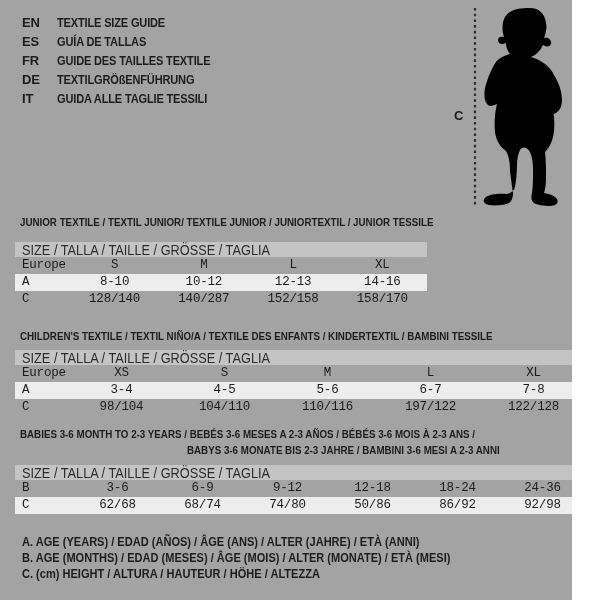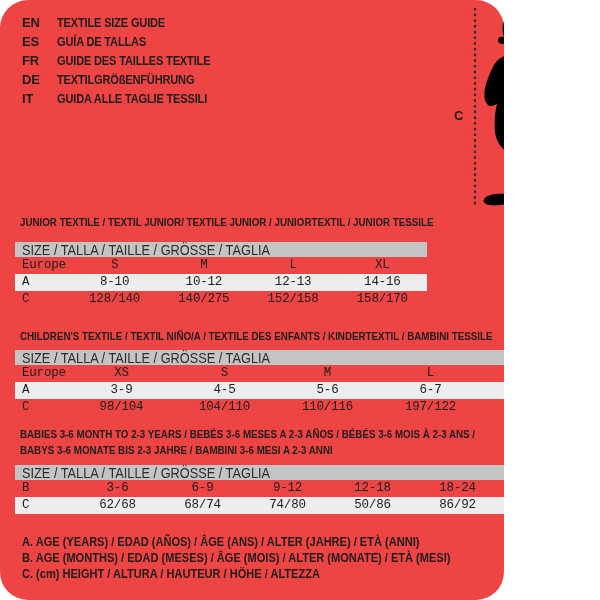--- a/index.html
+++ b/index.html
@@ -3,35 +3,35 @@
 <meta charset="utf-8">
 <style>
   :root{
     --text:#1c1c1c;
     --header-bg:#c4c4c4;
     --alt-bg:#ededed;
     --ink:#000000;
   }
   html,body{margin:0;padding:0;background:#fff;}
   .page{
-    position:relative;width:504px;height:600px;background:#ef4444;
+    position:relative;width:572px;height:600px;background:#a3a3a3;
     font-family:"Liberation Sans","DejaVu Sans",sans-serif;
-    color:var(--text);overflow:hidden;border-radius:28px;
+    color:var(--text);overflow:hidden;
   }
   .cond{display:inline-block;transform:scaleX(0.85);transform-origin:0 50%;white-space:nowrap;}
   
   .lang-list{position:absolute;left:22px;top:13px;}
   .lang-row{display:flex;height:19px;align-items:center;}
   .lang-code{width:35px;font-size:13px;font-weight:bold;letter-spacing:-0.2px;}
   .lang-label{font-size:13px;font-weight:bold;letter-spacing:-0.2px;}
   
   .figure{position:absolute;left:440px;top:0px;}
   
   .tbl-title{position:absolute;left:20px;font-size:11.5px;font-weight:bold;line-height:15px;white-space:nowrap;}
-  .two-line{line-height:15.5px;}
+  .two-line{line-height:15.5px;text-align:right;}
   
   .tbl{position:absolute;left:15px;}
   .thead{height:15px;background:var(--header-bg);color:#2b2b2b;
          font-size:15px;line-height:15px;padding-left:7px;box-sizing:border-box;}
   .thead span{display:inline-block;transform:scaleX(0.85);transform-origin:0 50%;white-space:nowrap;}
   .trow{display:grid;height:17px;}
   .junior .trow{grid-template-columns:55px repeat(4,1fr);}
   .children .trow{grid-template-columns:55px repeat(5,1fr);}
   .babies .trow{grid-template-columns:60px repeat(6,1fr);}
   .rows .trow:nth-child(even){background:var(--alt-bg);}
@@ -139,21 +139,21 @@
       <div class="trow">
         <div class="tcell label">A</div>
         <div class="tcell">8-10</div>
         <div class="tcell">10-12</div>
         <div class="tcell">12-13</div>
         <div class="tcell">14-16</div>
       </div>
       <div class="trow">
         <div class="tcell label">C</div>
         <div class="tcell">128/140</div>
-        <div class="tcell">140/275</div>
+        <div class="tcell">140/287</div>
         <div class="tcell">152/158</div>
         <div class="tcell">158/170</div>
       </div>
     </div>
   </div>
 
   <div class="tbl-title" style="top:329px">
     <span class="cond">CHILDREN'S TEXTILE / TEXTIL NIÑO/A / TEXTILE DES ENFANTS / KINDERTEXTIL / BAMBINI TESSILE</span>
   </div>
   <div class="tbl children" style="top:350px">
@@ -164,21 +164,21 @@
       <div class="trow">
         <div class="tcell label">Europe</div>
         <div class="tcell">XS</div>
         <div class="tcell">S</div>
         <div class="tcell">M</div>
         <div class="tcell">L</div>
         <div class="tcell">XL</div>
       </div>
       <div class="trow">
         <div class="tcell label">A</div>
-        <div class="tcell">3-9</div>
+        <div class="tcell">3-4</div>
         <div class="tcell">4-5</div>
         <div class="tcell">5-6</div>
         <div class="tcell">6-7</div>
         <div class="tcell">7-8</div>
       </div>
       <div class="trow">
         <div class="tcell label">C</div>
         <div class="tcell">98/104</div>
         <div class="tcell">104/110</div>
         <div class="tcell">110/116</div>

